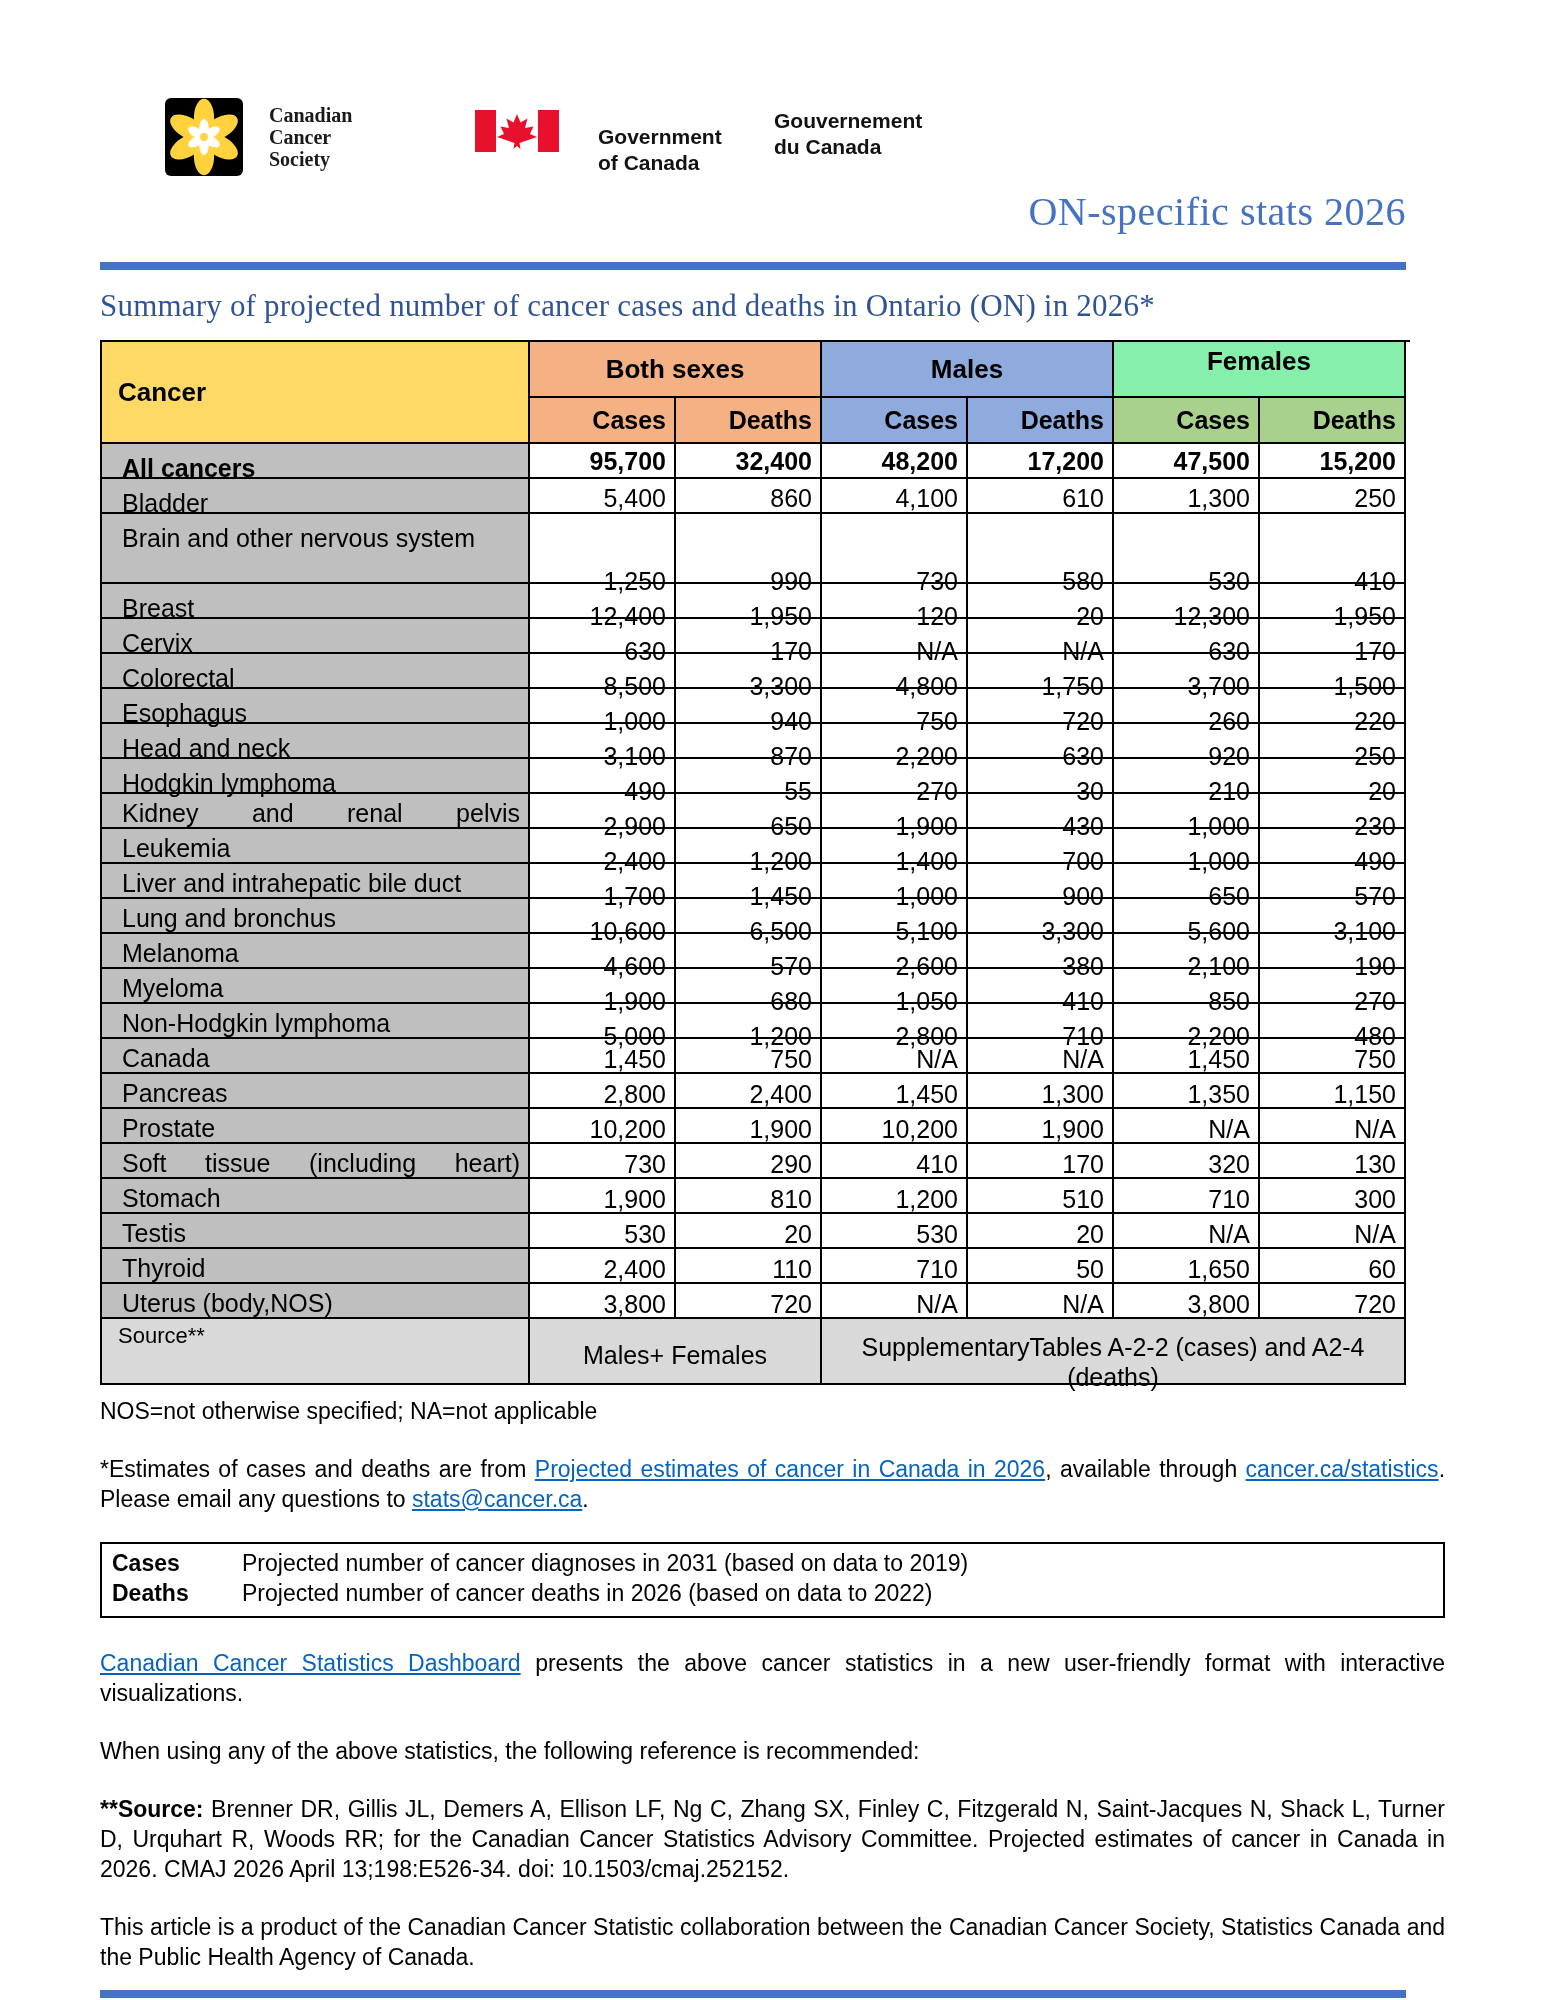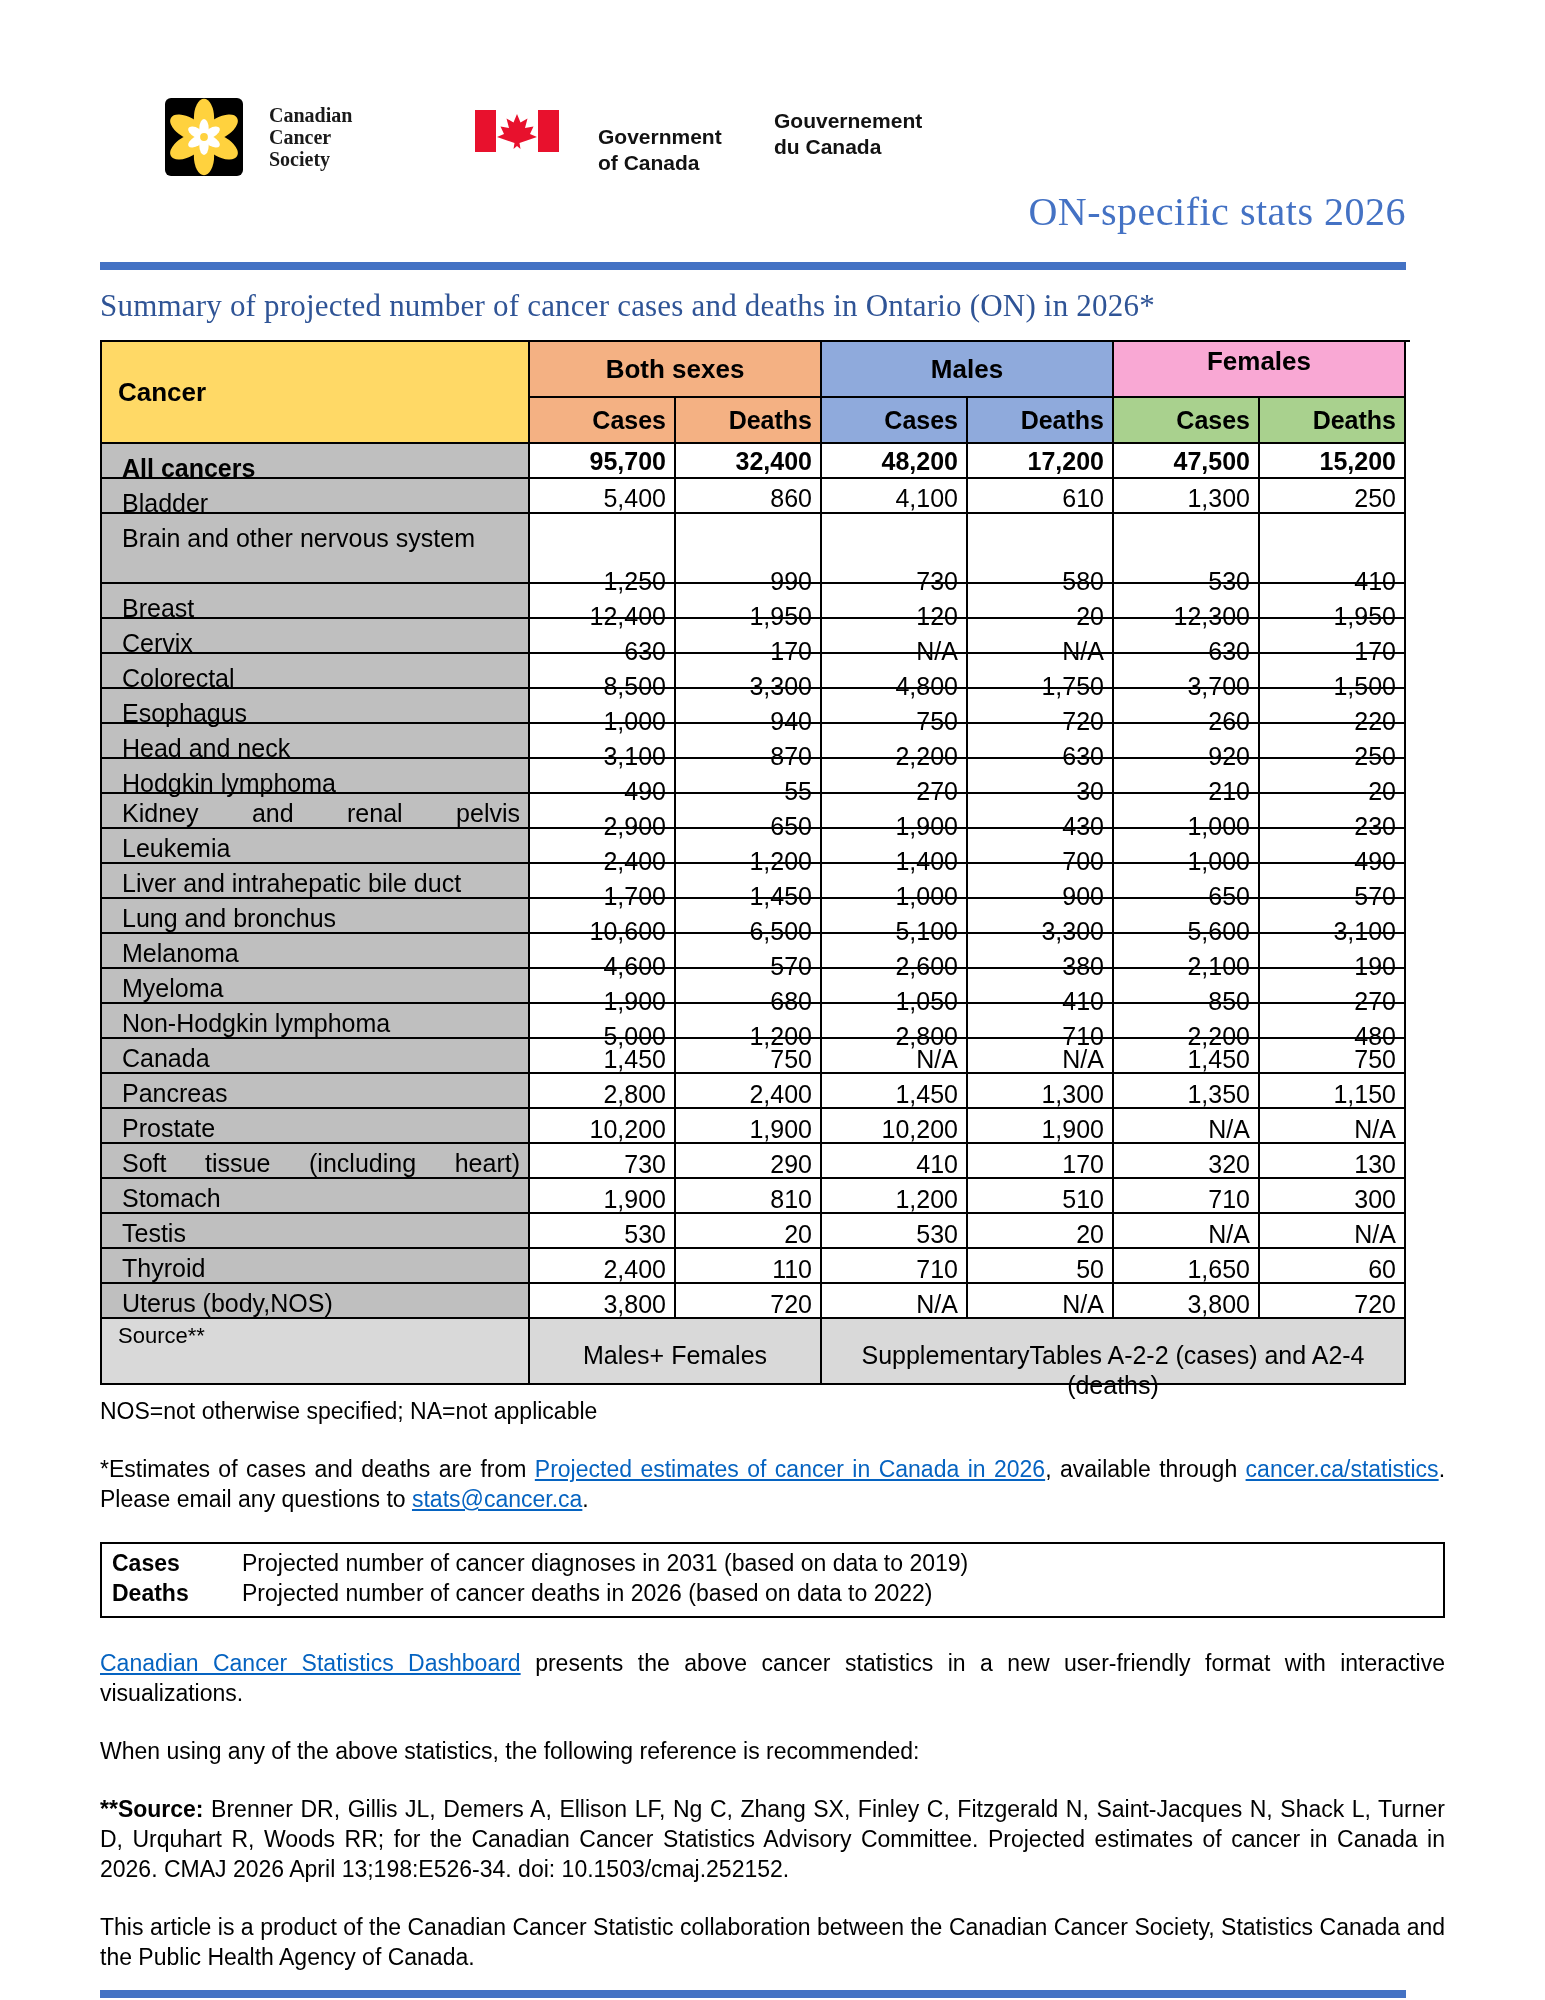--- a/index.html
+++ b/index.html
@@ -22,37 +22,37 @@
   
   .tbl{position:absolute;left:100px;top:340px;width:1308px;border-top:2px solid #000;border-left:2px solid #000;box-sizing:content-box;}
   .tgrid{display:grid;grid-template-columns:428px repeat(6,146px);}
   .thead{grid-template-rows:56px 46px;}
   .cell{border-right:2px solid #000;border-bottom:2px solid #000;box-sizing:border-box;overflow:visible;position:relative;background:transparent;}
   .corner{grid-row:1/3;background:#FFD966;display:flex;align-items:center;
           font-weight:700;font-size:26px;padding-left:16px;}
   .grp{display:flex;align-items:center;justify-content:center;font-weight:700;font-size:26px;}
   .grp-bs{grid-column:2/4;background:#F4B183;}
   .grp-m{grid-column:4/6;background:#8FAADC;}
-  .grp-f{grid-column:6/8;background:#f9a8d4;align-items:flex-start;padding-top:4px;box-sizing:border-box;}
+  .grp-f{grid-column:6/8;background:#86efac;align-items:flex-start;padding-top:4px;box-sizing:border-box;}
   .sub{display:flex;align-items:center;justify-content:flex-end;font-weight:700;font-size:25px;padding-right:8px;}
   .sub-o{background:#F4B183;} .sub-b{background:#8FAADC;} .sub-g{background:#A9D18E;}
 
   .tbody{position:relative;grid-template-rows:35px 35px 70px repeat(21,35px) 66px;}
   .tbody::before{content:"";position:absolute;left:0;top:0;bottom:0;width:428px;background:#BFBFBF;}
   .tbody .cell{z-index:1;}
   .lab{display:block;font-size:25px;line-height:32px;padding-left:20px;padding-right:8px;white-space:normal;}
   .lab-hi{margin-top:8px;} .lab-lo{margin-top:3px;}
   .just{text-align:justify;text-align-last:justify;}
   .bold{font-weight:700;}
   .num{display:block;text-align:right;padding-right:8px;font-size:25px;line-height:31px;white-space:nowrap;}
   .n1{margin-top:2px;} .n2{margin-top:4px;margin-left:8px;} .n3{margin-top:52px;} .nmid{margin-top:17px;} .nlow{margin-top:5px;}
   .src{background:#D9D9D9;}
   .src-l{grid-column:1;font-size:22px;padding:4px 0 0 16px;}
   .src-b{grid-column:2/4;display:flex;align-items:center;justify-content:center;font-size:25px;padding-top:8px;box-sizing:border-box;}
-  .src-t{grid-column:4/8;text-align:center;font-size:25px;line-height:30px;padding-top:21px;}
+  .src-t{grid-column:4/8;text-align:center;font-size:25px;line-height:30px;padding-top:13px;}
   .src-t .inner{display:inline-block;max-width:560px;}
 
   
   .notes{position:absolute;left:100px;top:1396px;width:1345px;font-size:23px;line-height:30px;}
   .notes p{margin:0 0 28px 0;}
   .jst{text-align:justify;}
   .lnk{color:#0563C1;text-decoration:underline;cursor:pointer;}
   .defbox{border:2px solid #000;padding:4px 10px 8px 10px;margin:0 0 30px 0;}
   .defrow{display:grid;grid-template-columns:130px 1fr;}
   .defterm{font-weight:700;}

